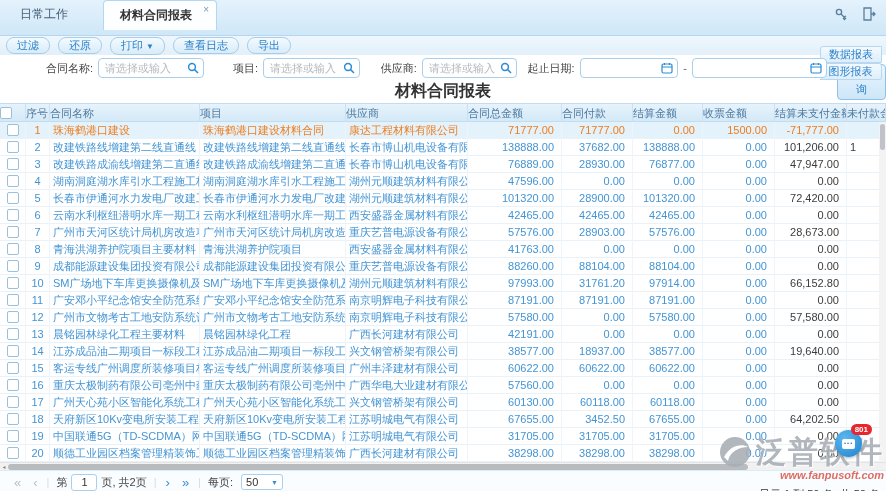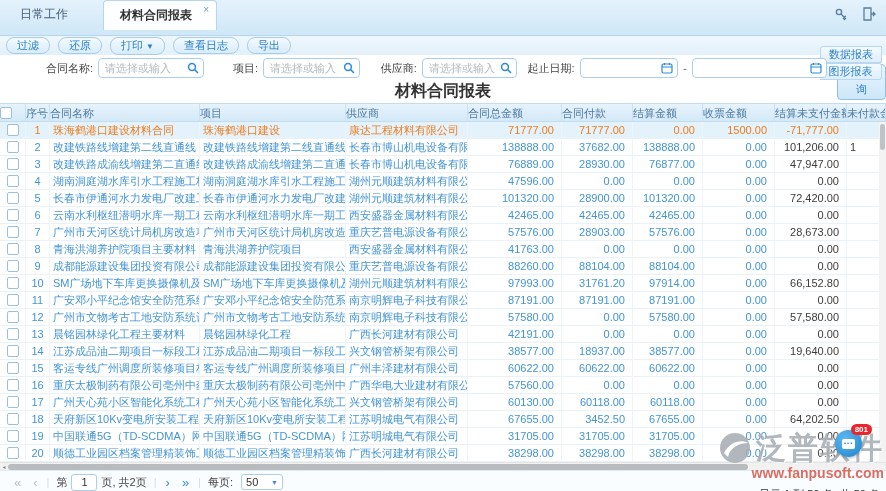--- a/index.html
+++ b/index.html
@@ -111,21 +111,21 @@
   .perpage .caret { font-size:7px; color:#3a8ed6; }
   .pager-info { position:absolute; right:6px; top:16px; color:#333; }
   .bottom-strip { height:4px; background:#cfe7f7; border-top:1px solid #b5d6ee; }
   
   .watermark {
     position:absolute; right:2px; bottom:10px; width:260px; text-align:right;
     pointer-events:none; z-index:5; opacity:.88;
   }
   .wm-row { display:flex; align-items:center; justify-content:flex-end; }
   .wm-name { font-size:30px; font-weight:bold; color:#a8aeb6; letter-spacing:2px; text-shadow:1px 1px 0 #fff; }
-  .wm-url { font-size:14px; font-weight:bold; color:#d85a4e; margin-top:-4px; }
+  .wm-url { font-size:11px; font-weight:bold; color:#d85a4e; margin-top:-4px;font-style:italic; }
   .chat-fab {
     position:absolute; right:24px; bottom:34px; width:27px; height:27px; border-radius:50%;
     background:radial-gradient(circle at 35% 30%, #5cb6ef, #1d84cf); z-index:6;
     display:flex; align-items:center; justify-content:center; cursor:pointer; box-shadow:0 1px 3px rgba(0,0,0,.3);
   }
   .chat-glyph { width:13px; height:10px; background:#fff; border-radius:2px; position:relative; }
   .chat-glyph:after { content:""; position:absolute; left:2px; bottom:-3px; border:3px solid transparent; border-top-color:#fff; }
   .chat-glyph .dots { position:absolute; top:2px; left:2px; font-size:6px; letter-spacing:1px; color:#1d84cf; line-height:5px; }
   .chat-badge {
     position:absolute; right:14px; bottom:56px; background:#e8262d; color:#fff; font-size:8px;
@@ -241,22 +241,22 @@
     <div>结算金额</div>
     <div>收票金额</div>
     <div>结算未支付金额</div>
     <div>未付款金额</div>
   </div>
   <div class="tbody">
     <div id="rows-container">
         <div class="tr grid-cols selected">
           <div class="td-c"><span class="cb"></span></div>
           <div class="td-c blue">1</div>
+          <div class="td-l blue">珠海鹤港口建设</div>
           <div class="td-l blue">珠海鹤港口建设材料合同</div>
-          <div class="td-l blue">珠海鹤港口建设</div>
           <div class="td-l blue">康达工程材料有限公司</div>
           <div class="td-r blue">71777.00</div>
           <div class="td-r blue">71777.00</div>
           <div class="td-r blue">0.00</div>
           <div class="td-r blue">1500.00</div>
           <div class="td-r dark">-71,777.00</div>
           <div class="td-l dark"></div>
         </div>
         <div class="tr grid-cols">
           <div class="td-c"><span class="cb"></span></div>

